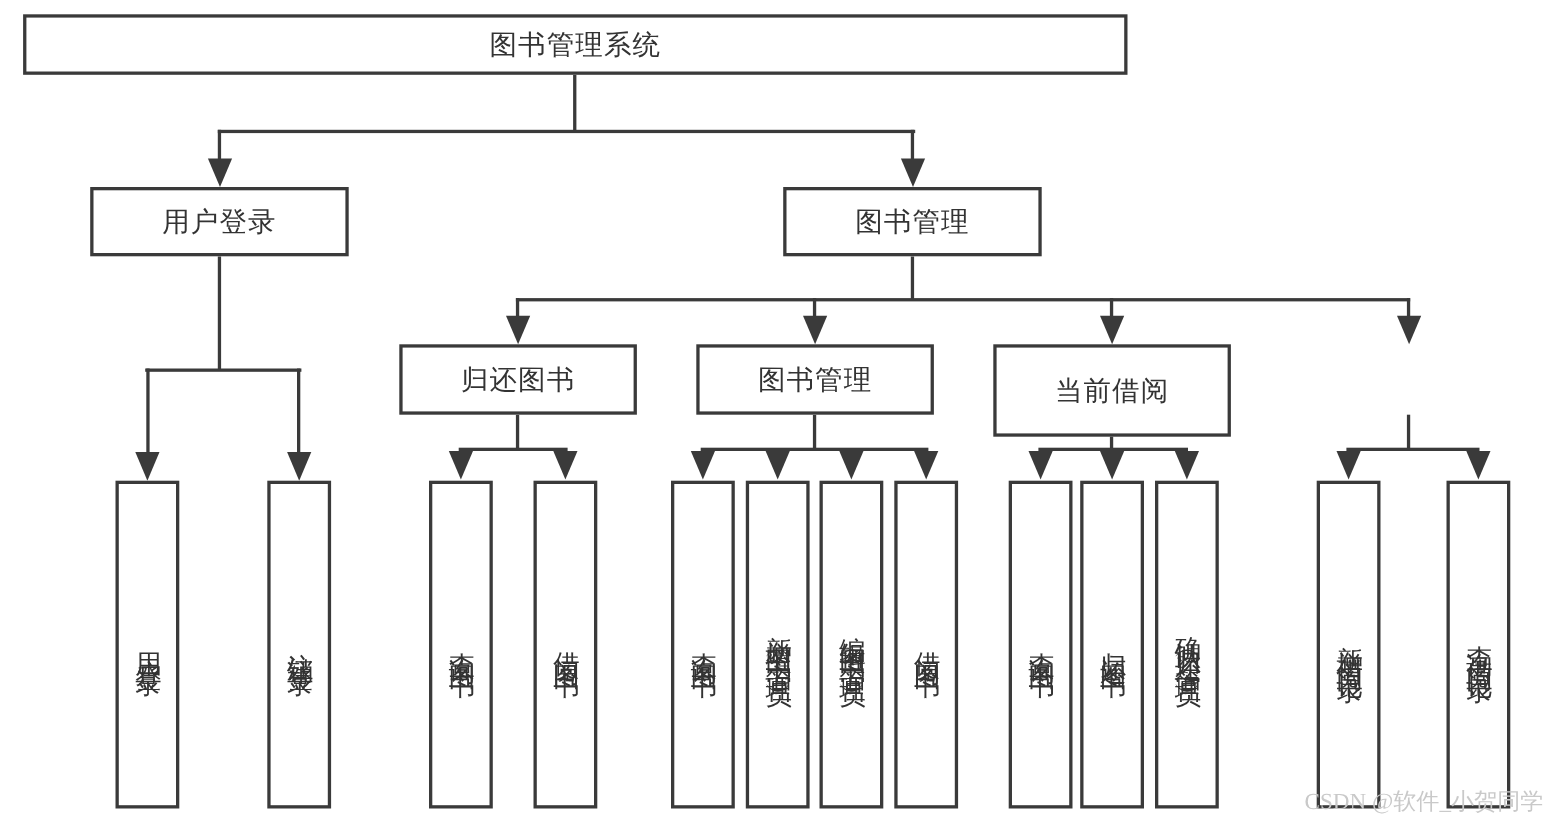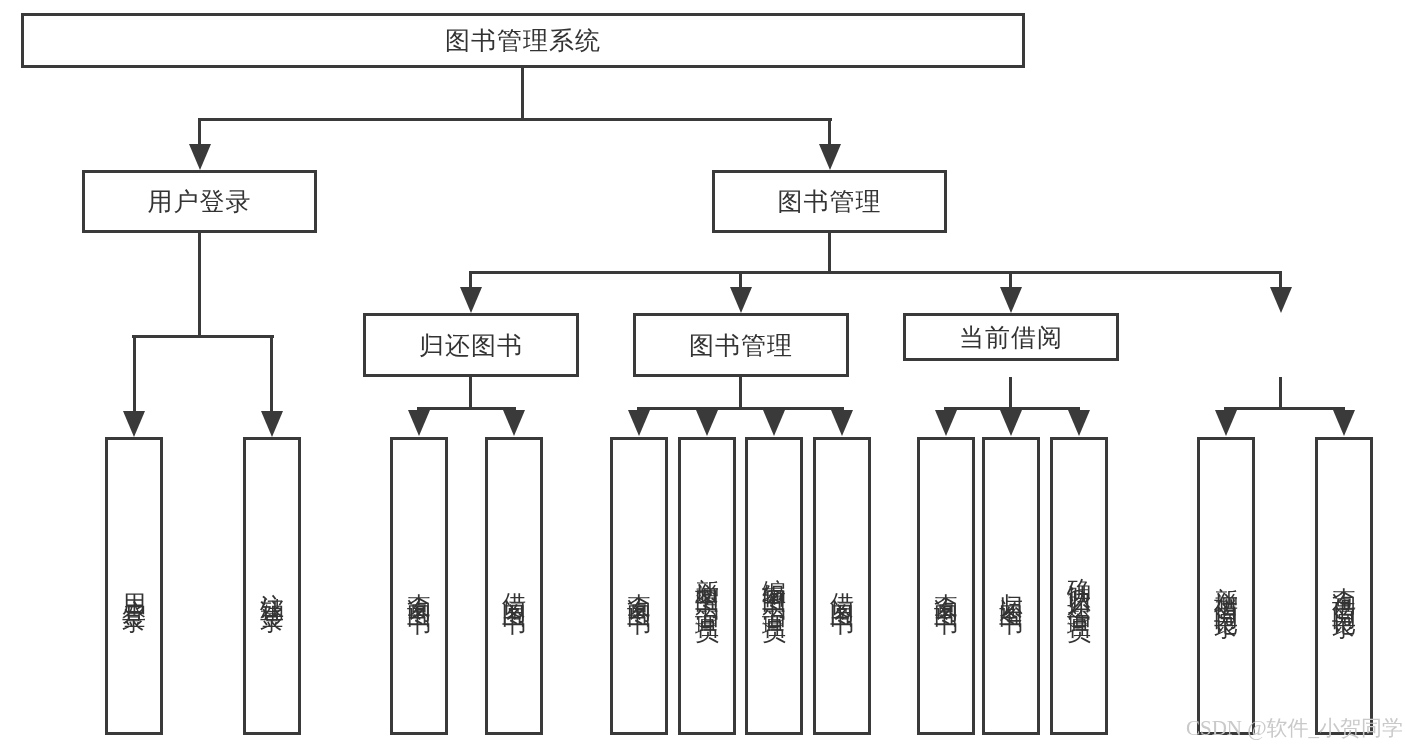--- a/index.html
+++ b/index.html
@@ -125,21 +125,21 @@
   <div class="box" style="left:712px; top:170px; width:235px; height:63px;">
     <span class="hlabel">图书管理</span>
   </div>
 
   <div class="box" style="left:363px; top:313px; width:216px; height:64px;">
     <span class="hlabel">归还图书</span>
   </div>
   <div class="box" style="left:633px; top:313px; width:216px; height:64px;">
     <span class="hlabel">图书管理</span>
   </div>
-  <div class="box" style="left:903px; top:313px; width:216px; height:48px;">
+  <div class="box" style="left:903px; top:313px; width:216px; height:84px;">
     <span class="hlabel">当前借阅</span>
   </div>
 
   <div class="box leaf" style="left:105px;">
     <span class="vtext">用户登录</span>
   </div>
   <div class="box leaf" style="left:243px;">
     <span class="vtext">注销登录</span>
   </div>
 

